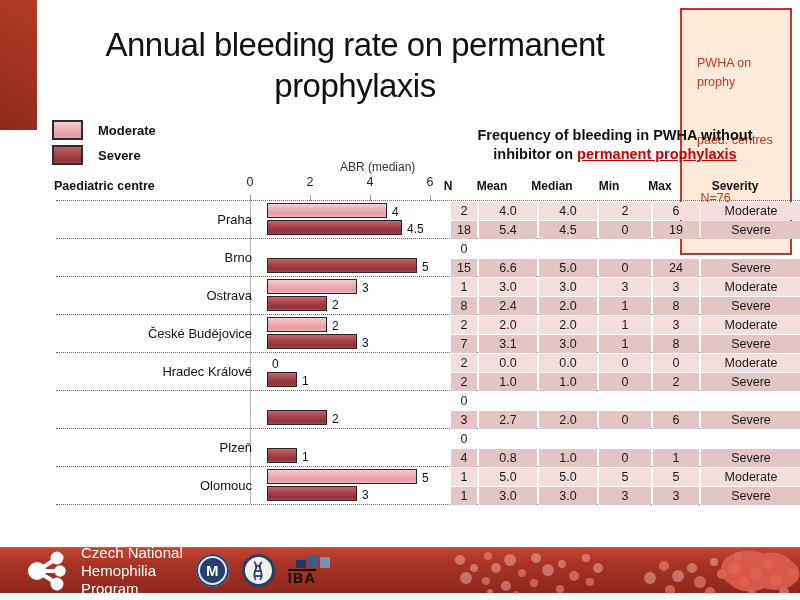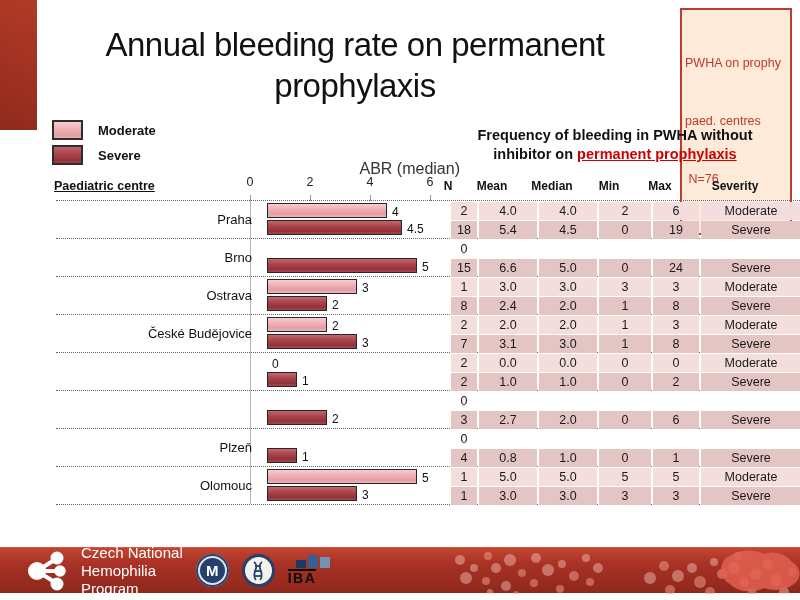--- a/index.html
+++ b/index.html
@@ -13,33 +13,33 @@
     background:linear-gradient(205deg,#b03a26 0%,#a43323 45%,#8f2a1c 100%);
   }
   .title {
     position:absolute; left:45px; top:24px; width:620px;
     font-size:33px; font-weight:400; line-height:1.25; text-align:center;
     color:#111; letter-spacing:-0.5px;
   }
   .note-box {
     position:absolute; left:680px; top:8px; width:112px;
     background:#fdead8; border:2px solid #c0392b; color:#c0392b;
-    font-size:12.5px; line-height:1.55; padding:5px 3px; white-space:pre-wrap;
+    font-size:12.5px; line-height:1.55; padding:5px 15px; white-space:pre-wrap;
   }
   .legend { position:absolute; left:52px; top:120px; display:flex; flex-direction:column; gap:5px; }
   .legend-item { display:flex; align-items:center; gap:15px; }
   .swatch { width:31px; height:20px; border:2px solid #2d2d2d; display:inline-block; }
   .swatch.moderate { background:linear-gradient(180deg,#f6ccd0,#efb0b5 45%,#e59ea4 85%,#eeadb2); }
   .swatch.severe   { background:linear-gradient(180deg,#c3646b,#a8454b 45%,#93333a 85%,#a24048); }
   .legend-label { font-size:13px; font-weight:bold; color:#111; }
-  .abr-label { position:absolute; left:340px; top:160px; width:120px; text-align:right;
-    font-size:16px; color:#333; }
+  .abr-label { position:absolute; left:340px; top:160px; width:120px; text-align:left;
+    font-size:12px; color:#333; }
   .tick-label { position:absolute; top:175px; width:20px; text-align:center; font-size:12.5px; color:#222; }
   .tick-mark { position:absolute; top:195px; width:1px; height:6px; background:#999; }
-  .row-header { position:absolute; left:54px; top:179px; font-size:12.5px; font-weight:bold; color:#111;text-decoration:underline; }
+  .row-header { position:absolute; left:54px; top:179px; font-size:12.5px; font-weight:bold; color:#111; }
   .table-title {
     position:absolute; left:450px; top:126px; width:330px; text-align:center;
     font-size:14.5px; font-weight:bold; line-height:1.3; color:#111;
   }
   .table-title .hl { color:#cc0000; text-decoration:underline; }
   .table-headers {
     position:absolute; left:435px; top:179px; display:grid;
     grid-template-columns:26px 58px 58px 52px 46px 100px; column-gap:2px;
   }
   .th { text-align:center; font-size:12px; font-weight:bold; color:#111; }
@@ -215,20 +215,21 @@
           <div class="cell moderate">Moderate</div>
           <div class="cell severe">7</div>
           <div class="cell severe">3.1</div>
           <div class="cell severe">3.0</div>
           <div class="cell severe">1</div>
           <div class="cell severe">8</div>
           <div class="cell severe">Severe</div>
         </div>
       </div>
       <div class="block">
+        <div class="centre-label">Hradec Králové</div>
         <div class="chart-area">
           <span class="bar-label" style="left: 6px; top: 4px;">0</span>
           <div class="bar severe" style="width: 30px; top: 19px;"></div>
           <span class="bar-label" style="left: 36px; top: 21px;">1</span>
         </div>
         <div class="cells">
           <div class="cell moderate">2</div>
           <div class="cell moderate">0.0</div>
           <div class="cell moderate">0.0</div>
           <div class="cell moderate">0</div>

